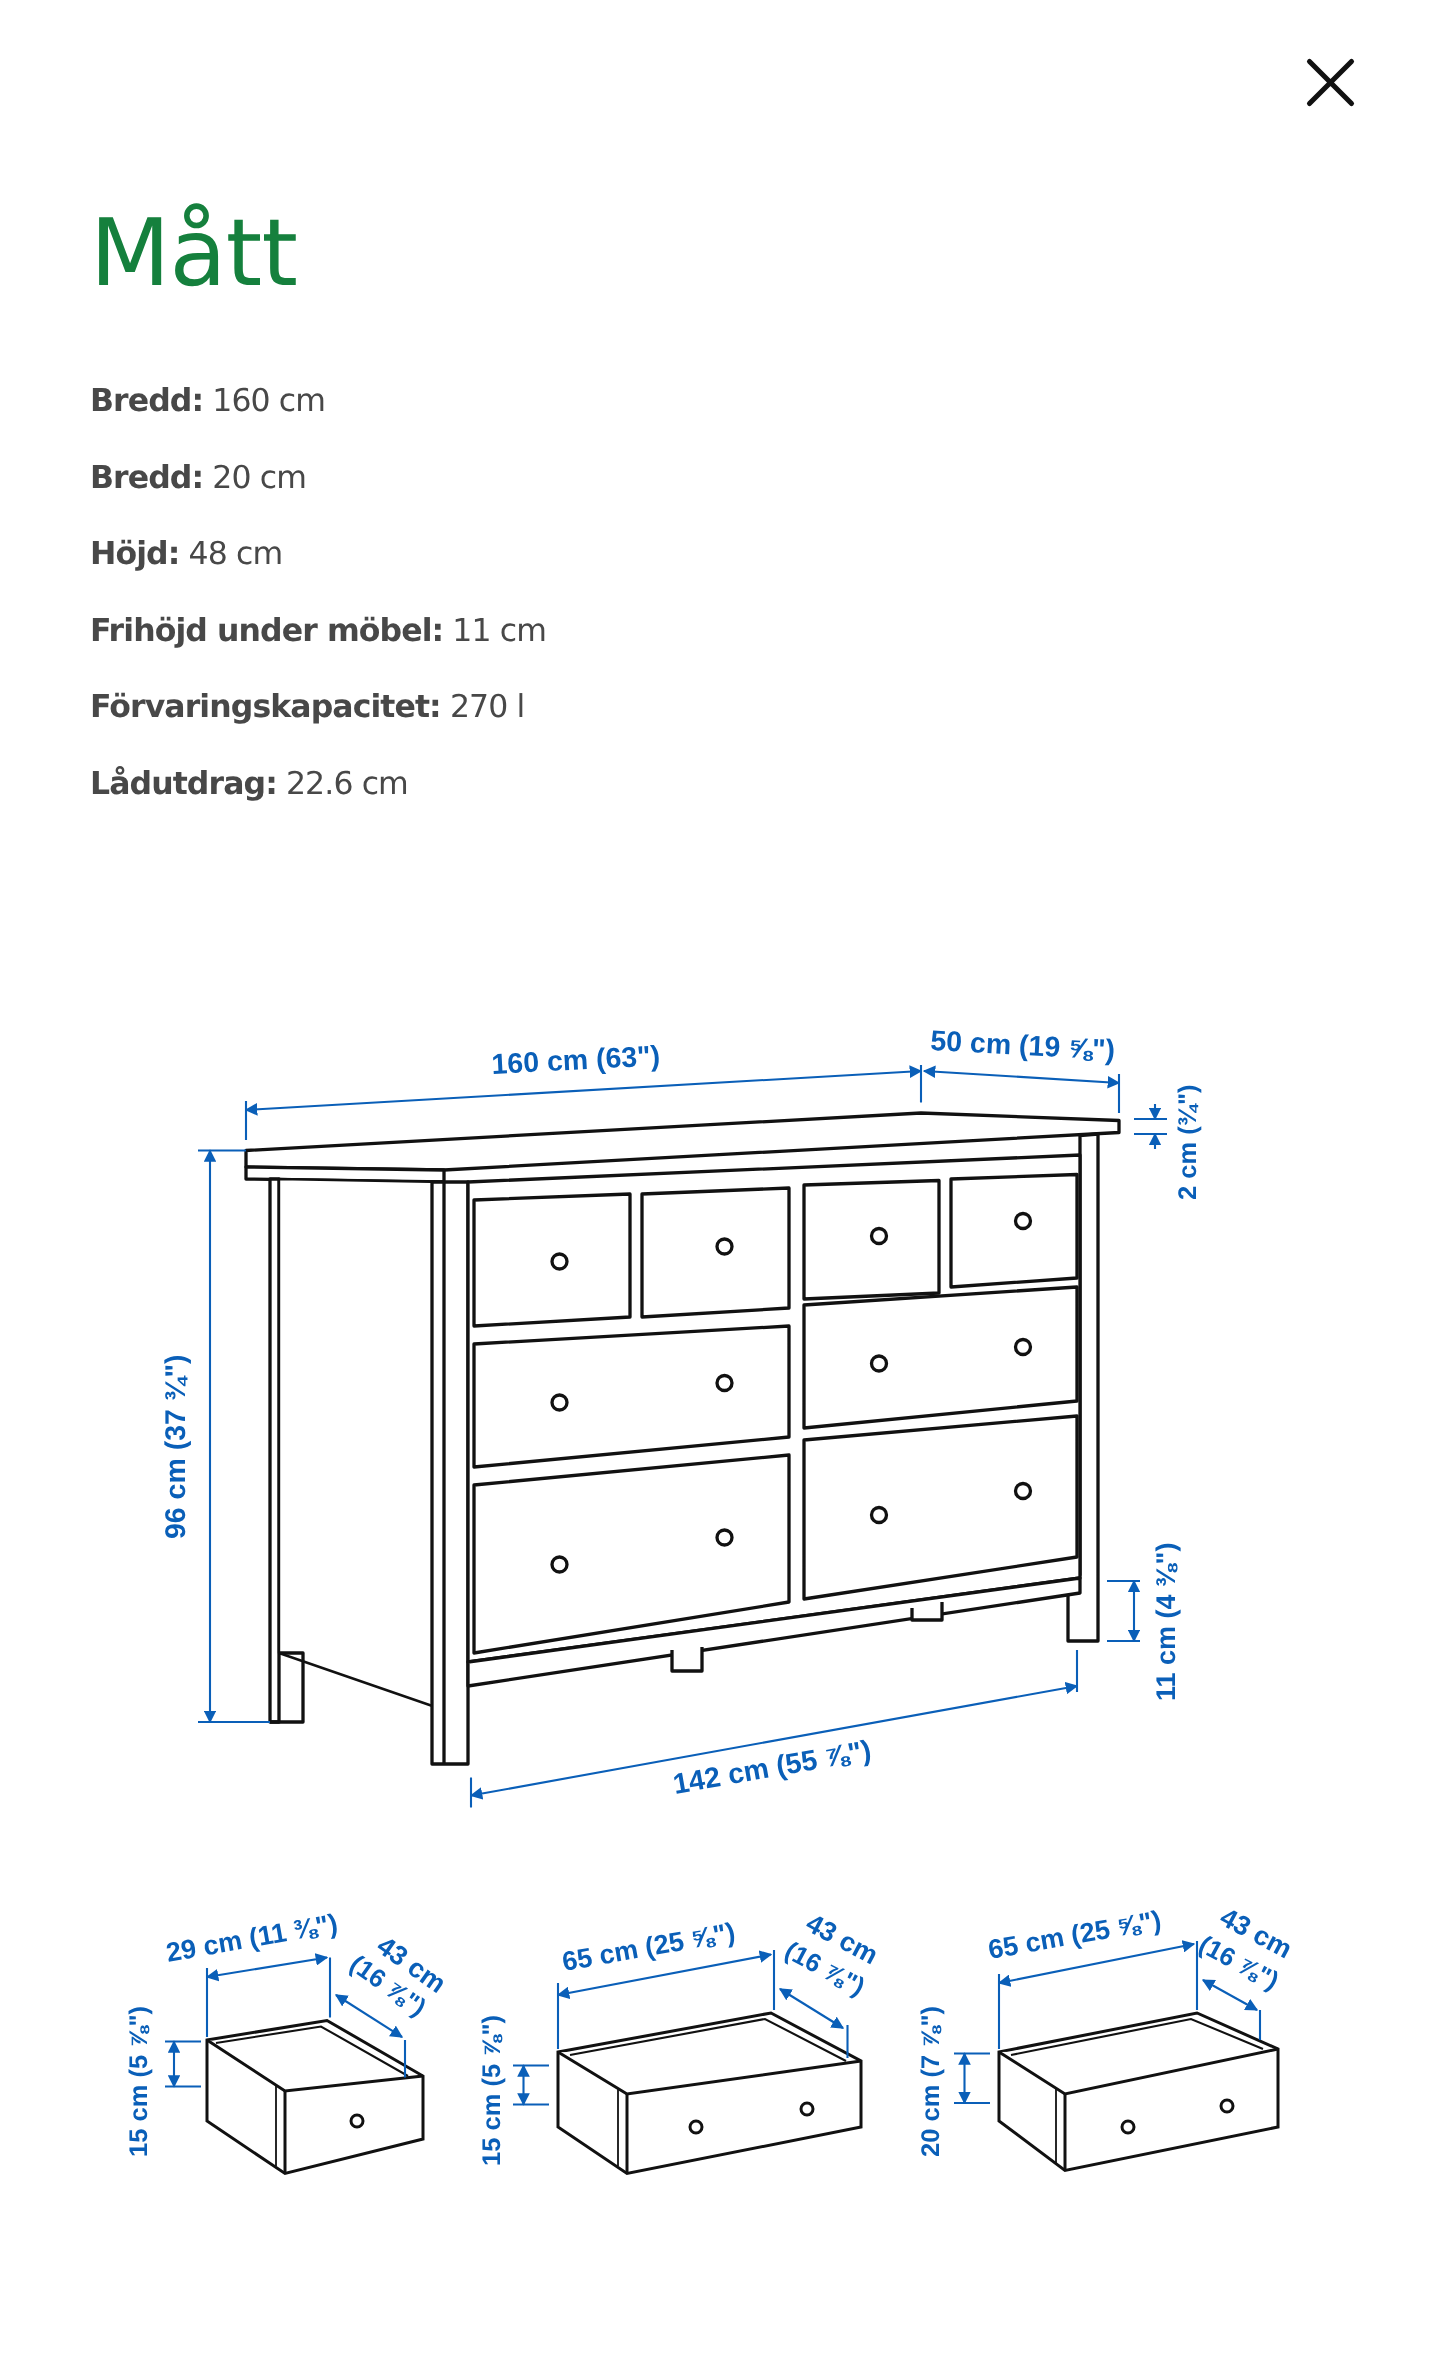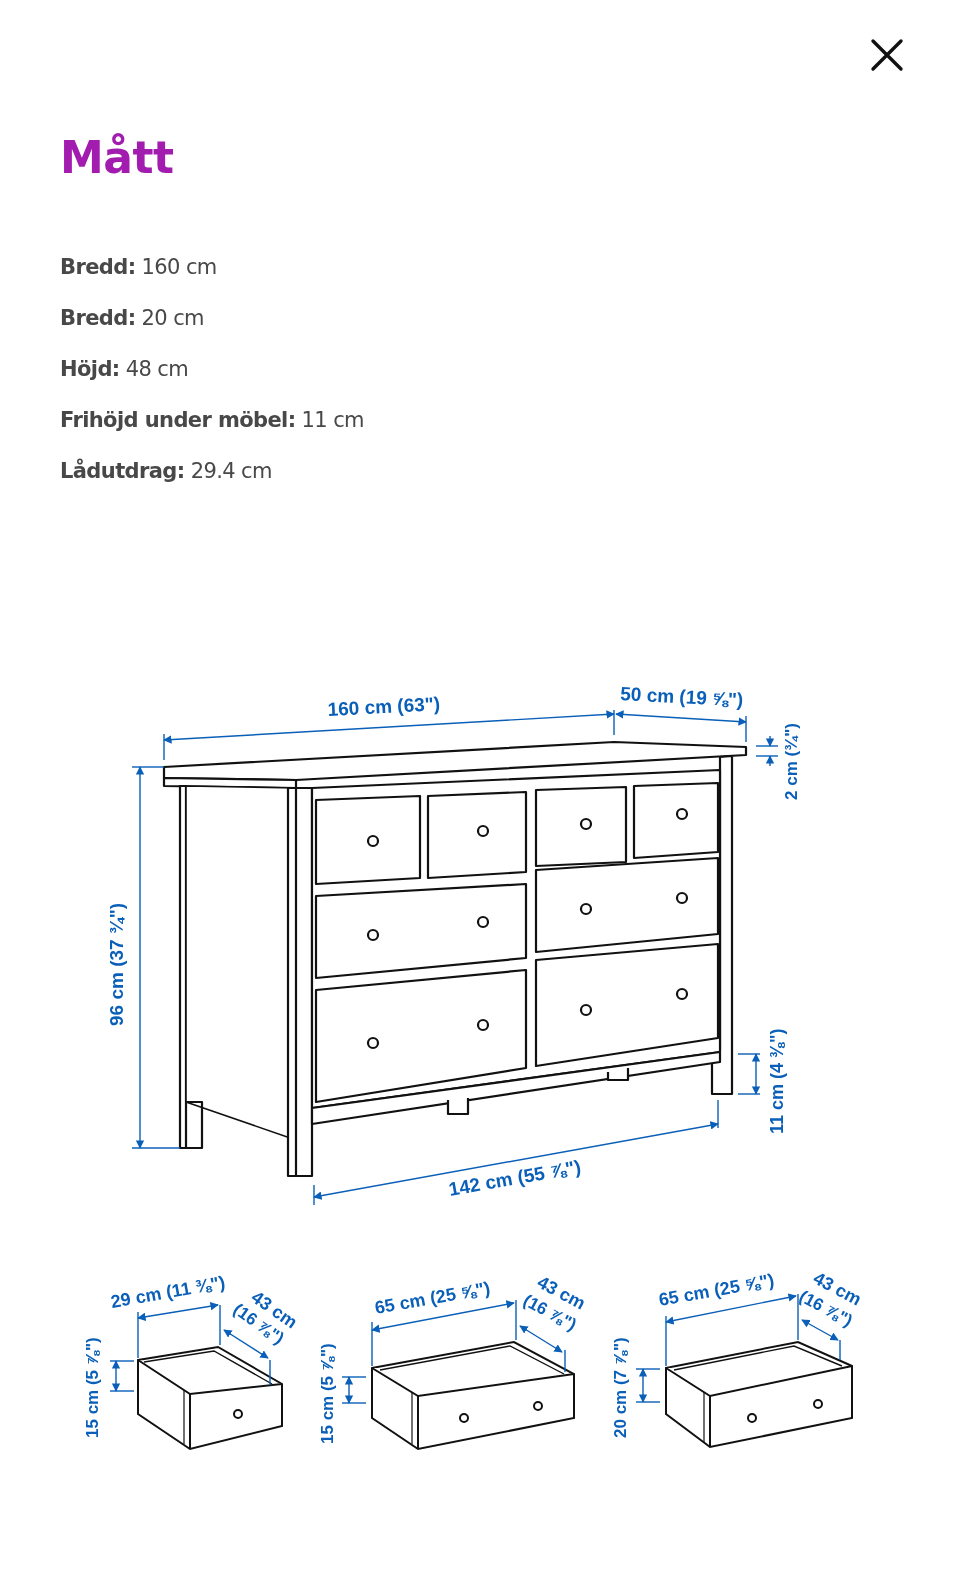--- a/index.html
+++ b/index.html
@@ -1,21 +1,21 @@
 <!DOCTYPE html>
 <html><head>
 <meta charset="utf-8">
 <style>
   html, body { margin: 0; padding: 0; background: #ffffff; }
   body { width: 960px; height: 1577px; position: relative; overflow: hidden;
          font-family: "DejaVu Sans", "Liberation Sans", sans-serif; color: #484848; }
   .close-btn { position: absolute; left: 866px; top: 34px; width: 42px; height: 42px;
                display: flex; align-items: center; justify-content: center; cursor: pointer; }
-  .title { position: absolute; left: 60px; top: 132px; margin: 0; font-size: 44px; font-weight: bold;
-           color: #a21caf; letter-spacing: -0.5px; }
+  .title { position: absolute; left: 60px; top: 132px; margin: 0; font-size: 62px; font-weight: normal;
+           color: #15803d; letter-spacing: -0.5px; }
   .specs { position: absolute; left: 60px; top: 242px; margin: 0; padding: 0; list-style: none; }
   .specs li { font-size: 21px; line-height: 51px; height: 51px; white-space: nowrap; letter-spacing: -0.6px; }
   .specs .lbl { font-weight: bold; color: #484848; }
   .specs .val { color: #484848; font-weight: normal; }
   .diagram { position: absolute; left: 0; top: 650px; width: 960px; height: 850px; }
   .dim { fill: #0a5fb8; font-family: "Liberation Sans", sans-serif; font-weight: bold; }
 </style>
 </head>
 <body>
 
@@ -25,21 +25,22 @@
   </svg>
 </div>
 
 <h1 class="title">Mått</h1>
 
 <ul class="specs">
   <li><span class="lbl">Bredd:</span><span class="val"> 160 cm</span></li>
   <li><span class="lbl">Bredd:</span><span class="val"> 20 cm</span></li>
   <li><span class="lbl">Höjd:</span><span class="val"> 48 cm</span></li>
   <li><span class="lbl">Frihöjd under möbel:</span><span class="val"> 11 cm</span></li>
-  <li><span class="lbl">Lådutdrag:</span><span class="val"> 29.4 cm</span></li>
+  <li><span class="lbl">Förvaringskapacitet:</span><span class="val"> 270 l</span></li>
+  <li><span class="lbl">Lådutdrag:</span><span class="val"> 22.6 cm</span></li>
 </ul>
 
 <svg class="diagram" viewBox="0 650 960 850" width="960" height="850">
   <defs>
     <marker id="arr" viewBox="0 0 10 10" refX="9" refY="5" markerWidth="6" markerHeight="6" orient="auto-start-reverse">
       <path d="M0 0 L10 5 L0 10 z" fill="#0a5fb8"></path>
     </marker>
   </defs>
 
   <g fill="#fff" stroke="#111" stroke-width="2.2" stroke-linejoin="round">

